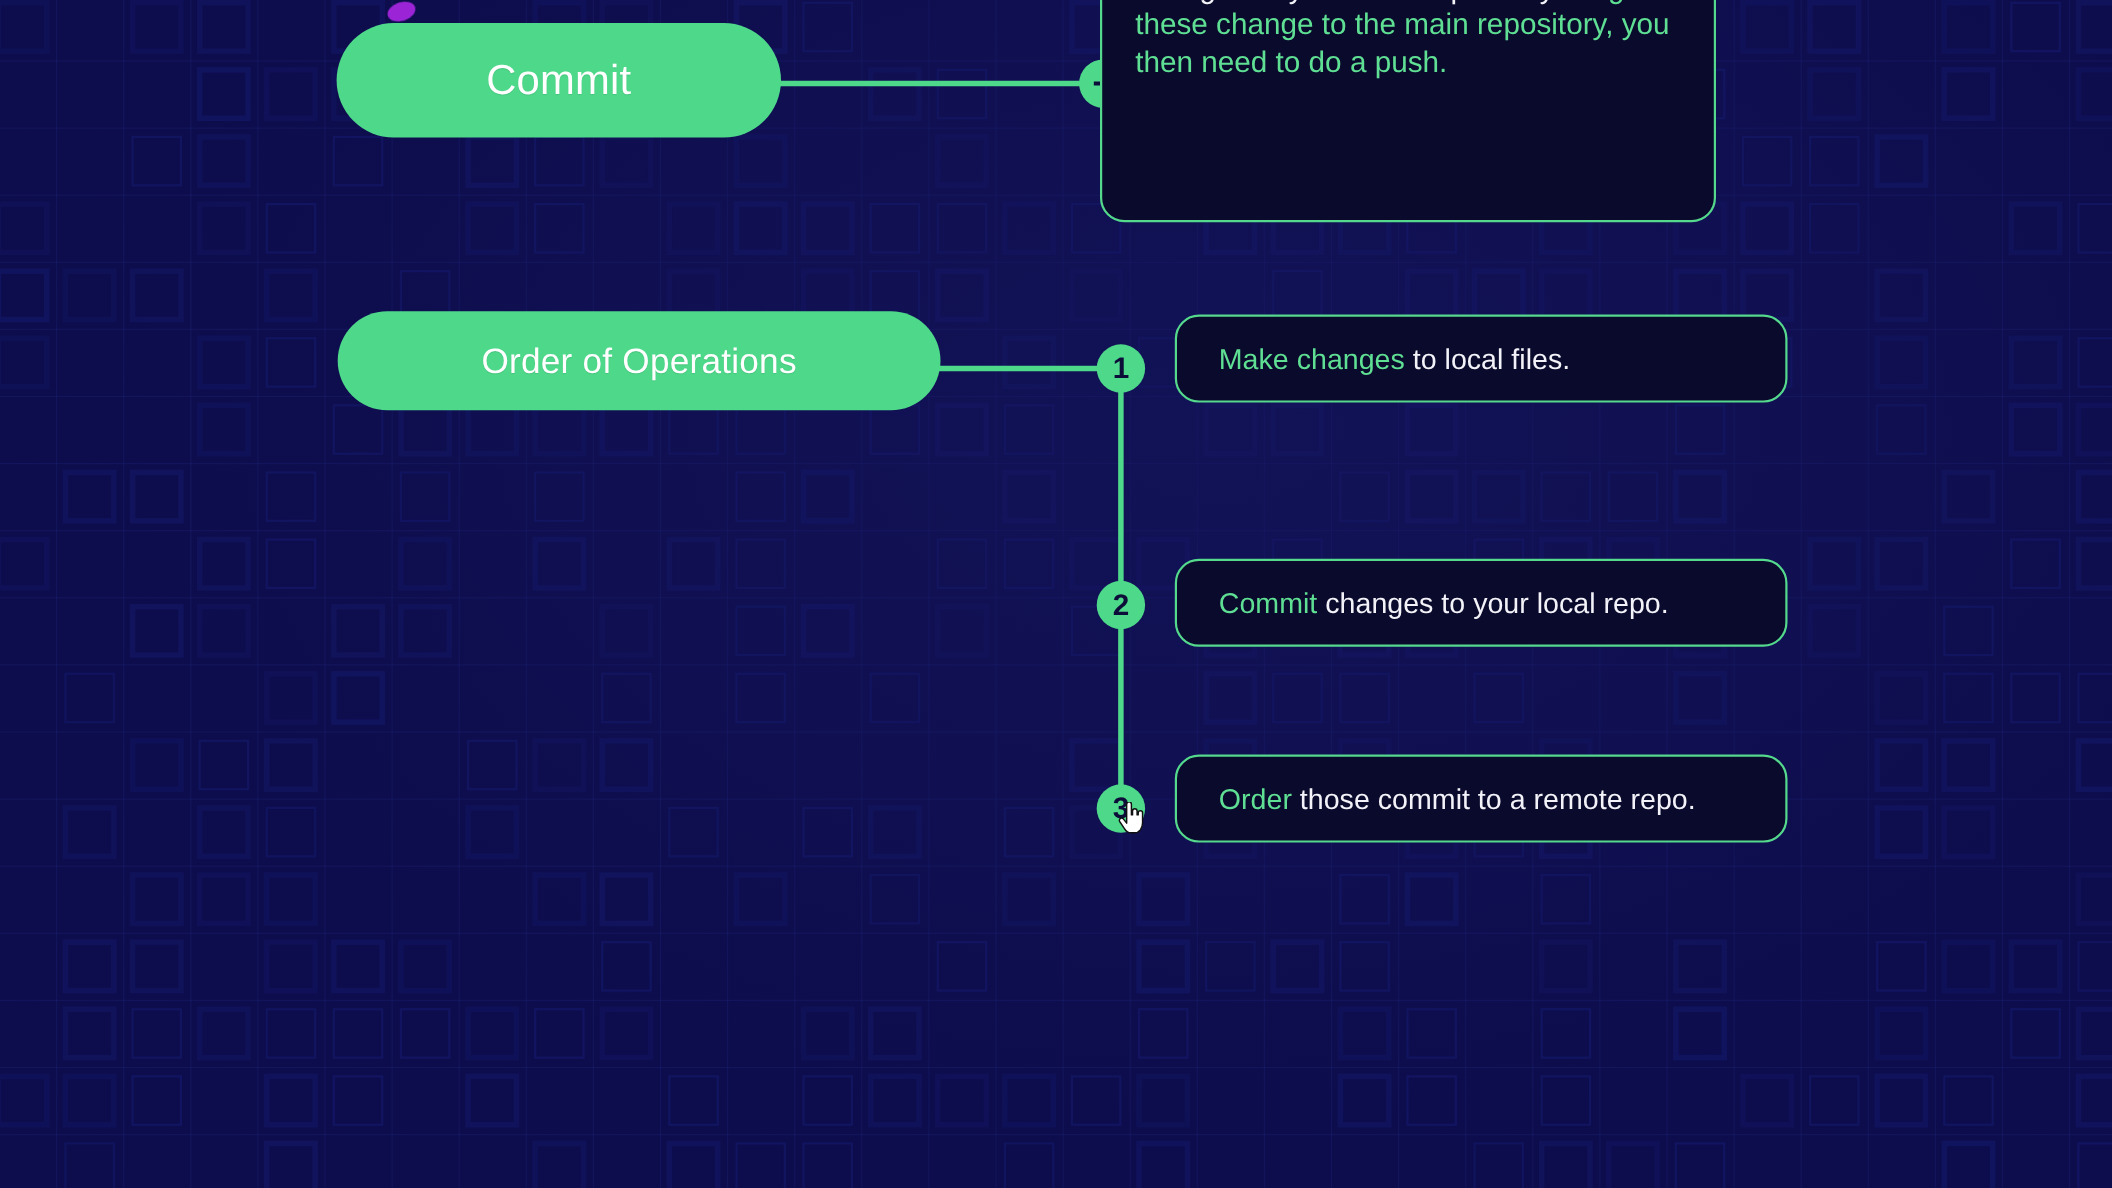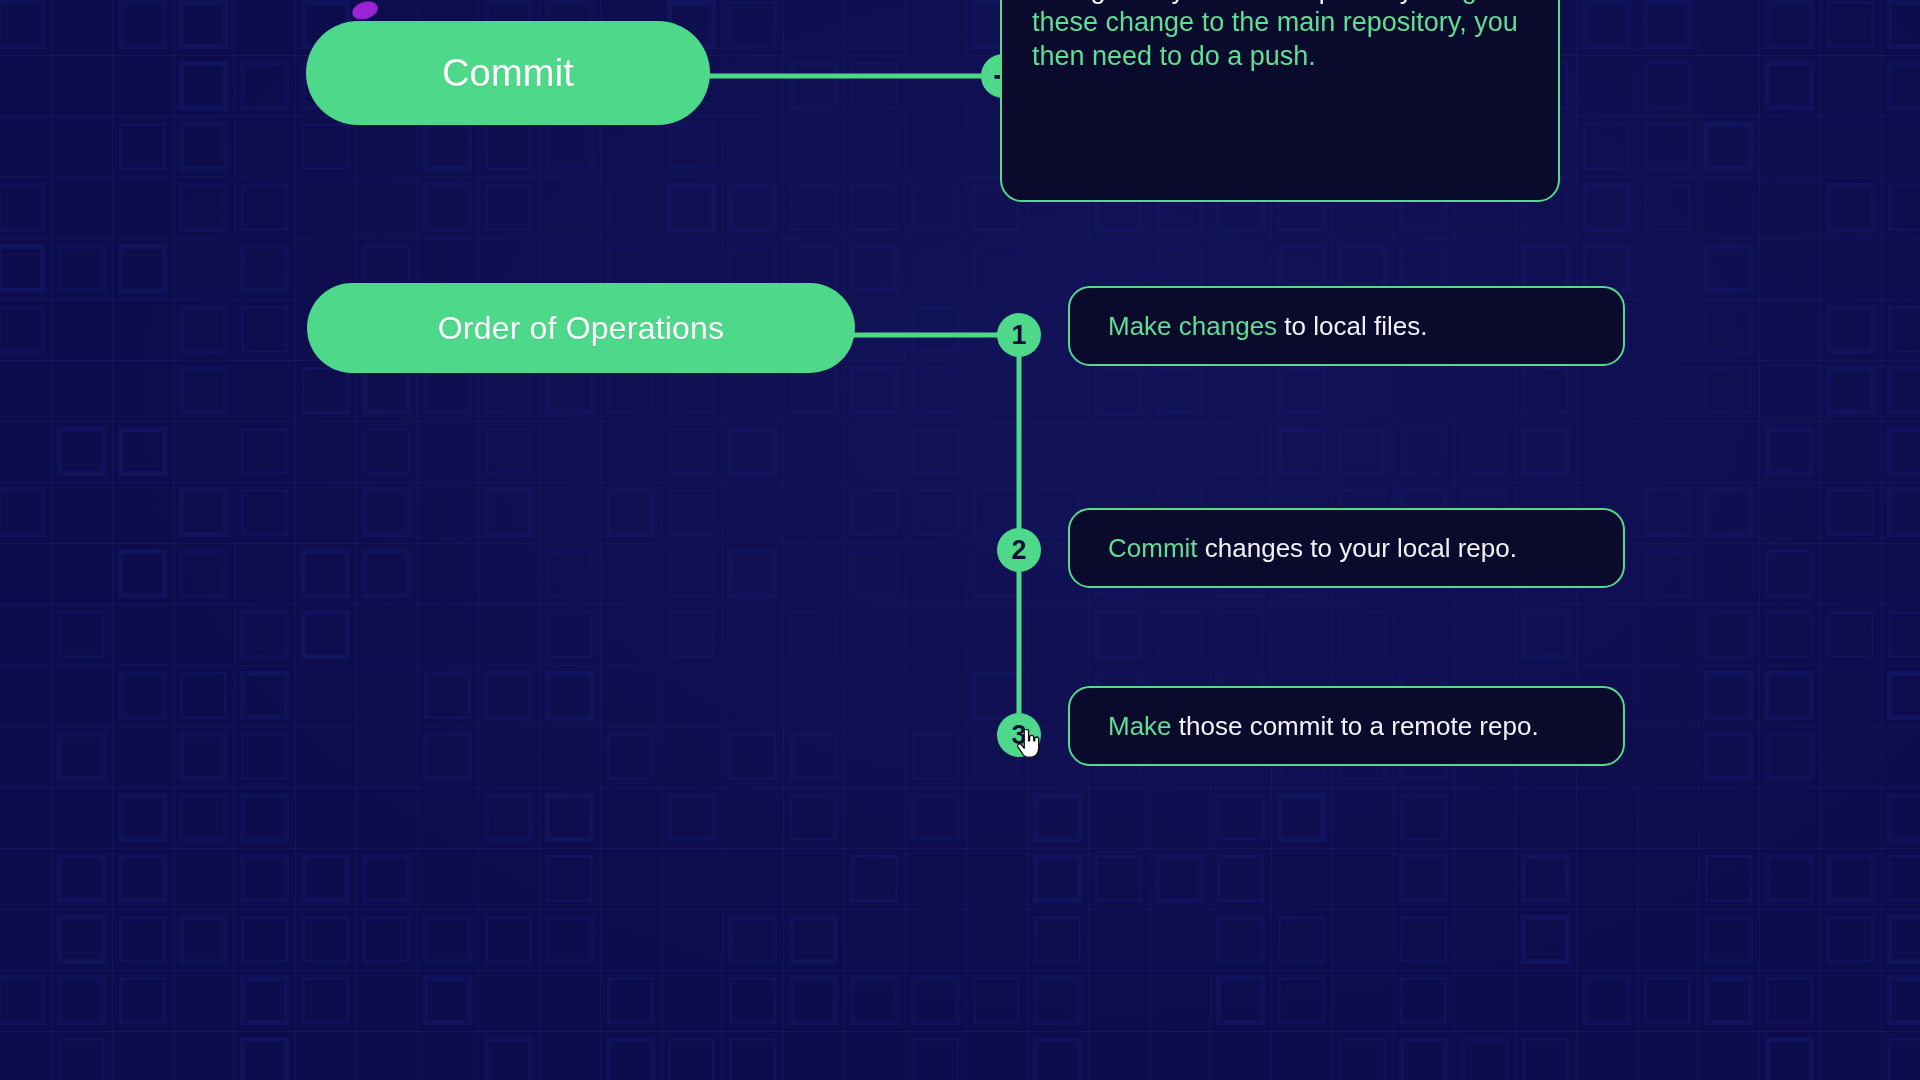--- a/index.html
+++ b/index.html
@@ -543,20 +543,20 @@
     <span>2</span>
   </div>
   <div class="card step-card" id="card-step-2">
     <span class="step-text"><span class="hl">Commit</span><span class="plain"> changes to your local repo.</span></span>
   </div>
 
   <div class="knob" id="knob-3">
     <span>3</span>
   </div>
   <div class="card step-card" id="card-step-3">
-    <span class="step-text"><span class="hl">Make</span><span class="plain"> those commit to a remote repo.</span></span>
+    <span class="step-text"><span class="hl">Order</span><span class="plain"> those commit to a remote repo.</span></span>
   </div>
 
   <svg id="cursor" viewBox="0 0 26 32">
     <path d="M9 2.4c0-1.3 1-2.4 2.3-2.4s2.3 1.1 2.3 2.4v10.2h1.1V8.9c0-1.2 1-2.2 2.2-2.2s2.2 1 2.2 2.2v3.7h1.1v-2c0-1.2 1-2.1 2.1-2.1s2.1.9 2.1 2.1v9.6c0 5.4-3 9.8-7.9 9.8h-3.2c-3 0-4.8-1.4-6.3-3.9L2.2 19c-.6-1-.3-2.3.8-2.9 1-.6 2.2-.3 2.9.6L9 20.6V2.4z" fill="#ffffff" stroke="#111111" stroke-width="1.4" stroke-linejoin="round"></path>
   </svg>
 
 </div>
 
 </body></html>

